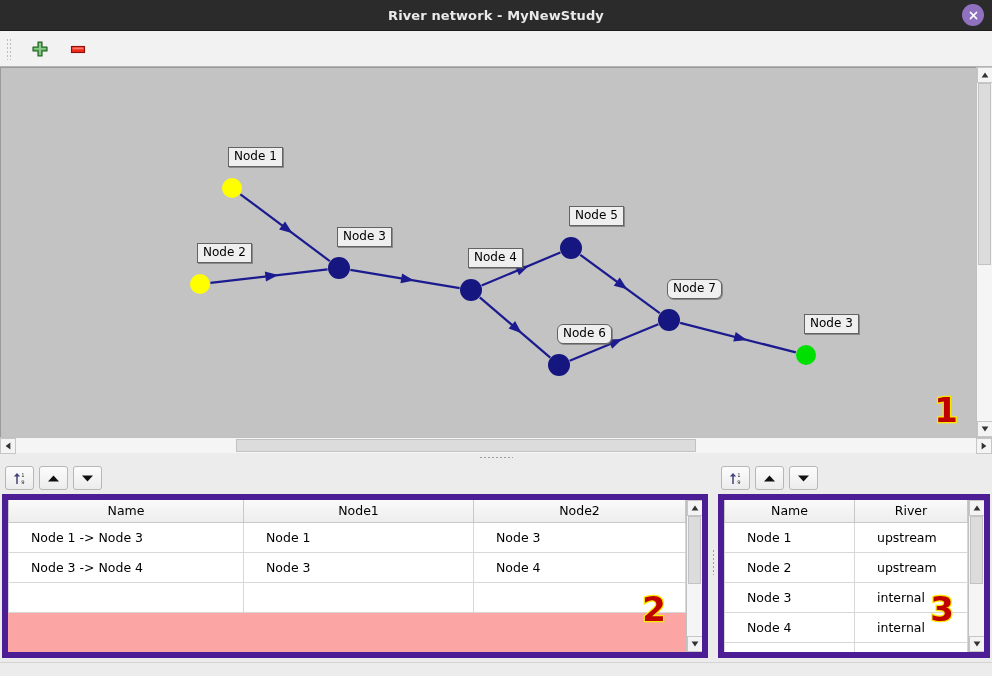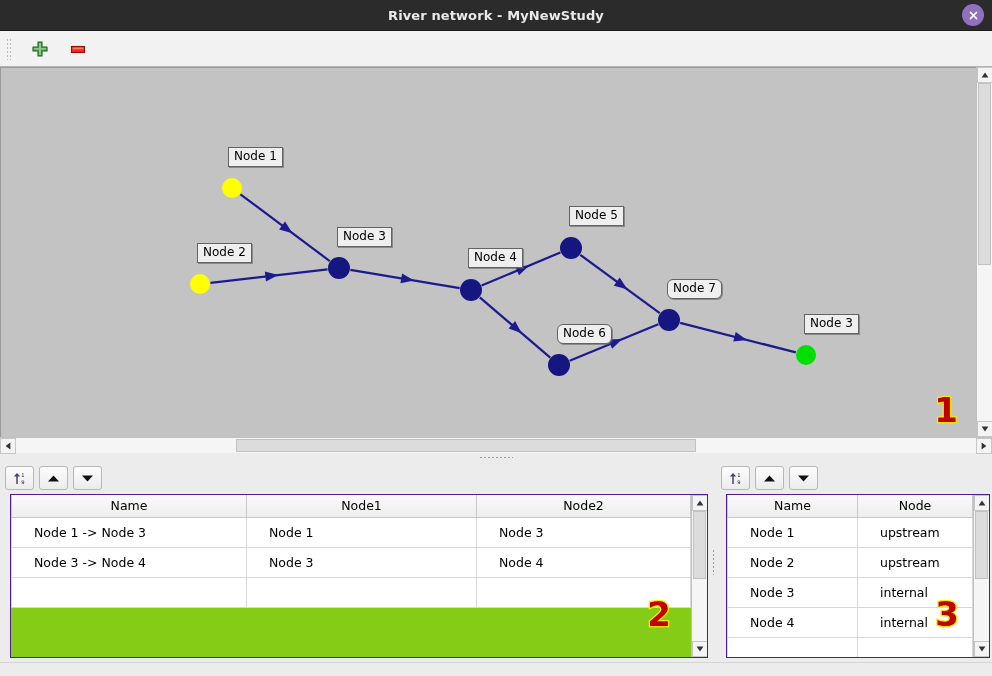--- a/index.html
+++ b/index.html
@@ -204,23 +204,23 @@
     background: linear-gradient(#fcfcfc, #ececec);
     border: 1px solid #b7b7b7;
     border-radius: 3px;
     display: flex; align-items: center; justify-content: center;
     cursor: pointer;
   }
 
   .table-box {
     flex: 1 1 auto;
     display: flex; flex-direction: row;
-    border: 1px solid #4c1d95;
-    background: #84cc16;
-    margin: 0 2px 4px 10px;
+    border: 6px solid #4c1d95;
+    background: #fca5a5;
+    margin: 0 2px 4px 2px;
     min-height: 0;
     overflow: hidden;
   }
   table.grid {
     border-collapse: collapse;
     width: 100%;
     table-layout: fixed;
     font-size: 12.5px;
   }
   table.grid th {
@@ -490,21 +490,21 @@
       <div class="table-box">
         <div class="grid-scroll">
           <table class="grid" id="nodes-table">
             <colgroup>
                 <col style="width:130px">
                 <col>
               </colgroup>
             <thead>
                 <tr id="nodes-head">
                   <th>Name</th>
-                  <th>Node</th>
+                  <th>River</th>
                 </tr>
               </thead>
             <tbody id="nodes-body">
                 <tr>
                   <td>Node 1</td>
                   <td>upstream</td>
                 </tr>
                 <tr>
                   <td>Node 2</td>
                   <td>upstream</td>

